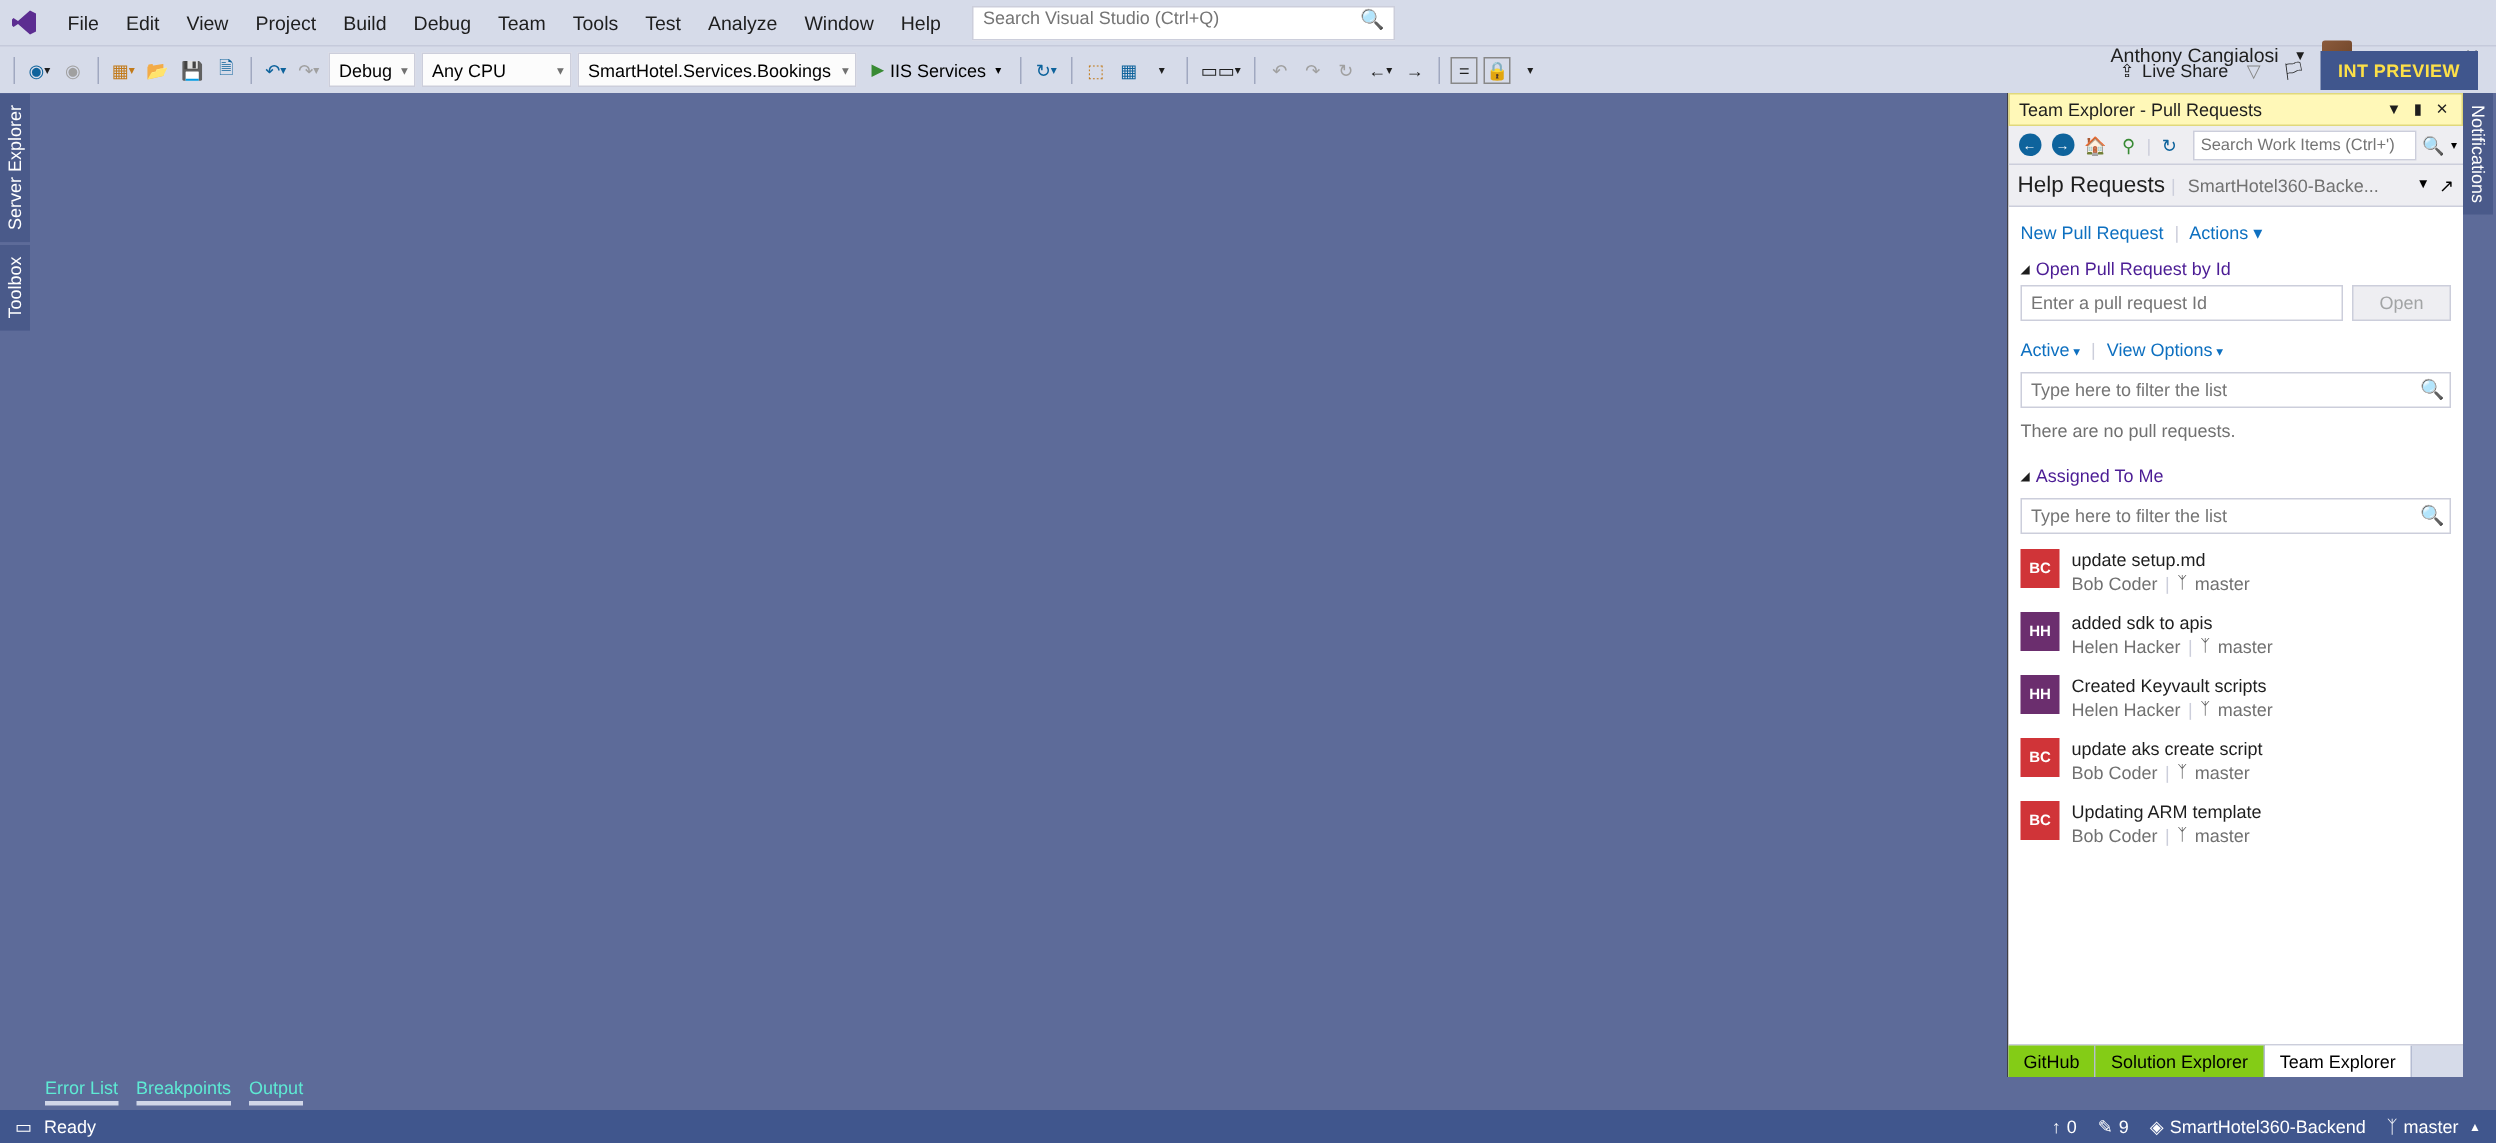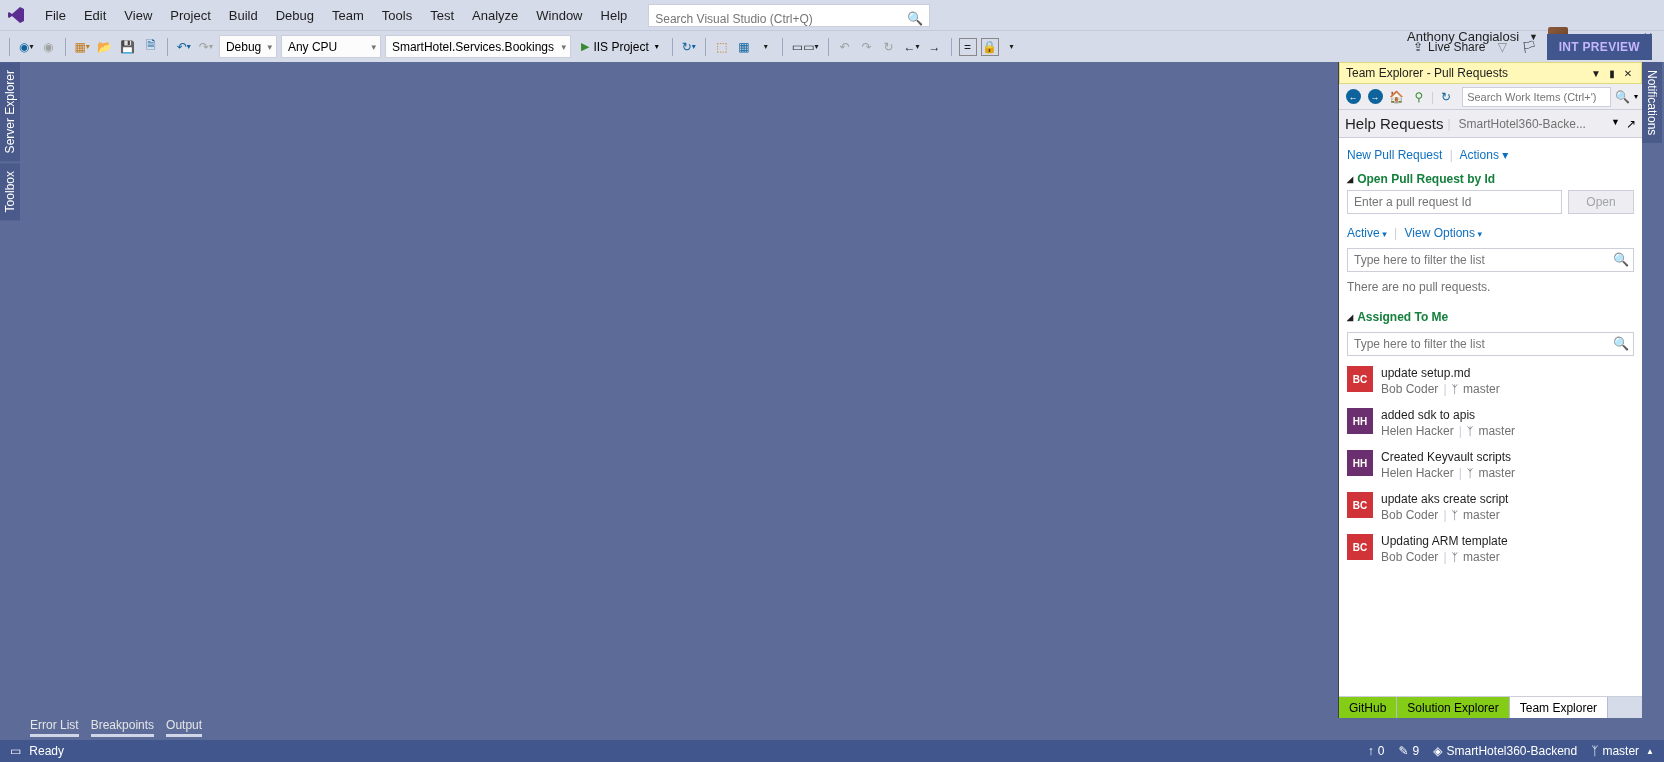--- a/index.html
+++ b/index.html
@@ -2,42 +2,42 @@
 <html><head>
 <meta charset="utf-8">
 <style>
 * { margin:0; padding:0; box-sizing:border-box; font-family:"Segoe UI",Arial,sans-serif; }
 body { width:1664px; height:762px; background:#5d6b99; overflow:hidden; position:relative; font-size:12px; }
 
 
 .menubar { height:30px; background:#d6dbe9; display:flex; align-items:center; padding:0 6px; color:#1e1e1e; }
 .vs-logo { width:20px; height:20px; margin-right:10px; display:flex; align-items:center; justify-content:center; }
 .menu-item { padding:0 9px; height:30px; display:flex; align-items:center; cursor:default; font-size:13px; }
-.search-box { margin-left:12px; width:282px; height:23px; background:#fff; border:1px solid #cccedb; display:flex; align-items:flex-end; padding:0 6px; }
+.search-box { margin-left:12px; width:282px; height:23px; background:#fff; border:1px solid #cccedb; display:flex; align-items:flex-start; padding:0 6px; }
 .search-box input { border:none; outline:none; flex:1; font-size:12px; color:#6a6a6a; background:transparent; }
 .search-icon-s { color:#555; font-size:13px; }
 .menubar-right { margin-left:auto; display:flex; align-items:center; gap:10px;margin-top:43px; }
 .user-name { font-size:13px; color:#1e1e1e; }
 .avatar { width:20px; height:20px; background:linear-gradient(135deg,#8b5a3c,#6b4226); border-radius:2px; }
 .winbtn { width:20px; height:20px; display:flex; align-items:center; justify-content:center; color:#1e1e1e; font-size:12px; }
 
 
 .toolbar { height:32px; background:#d6dbe9; border-top:1px solid #c5cadb; display:flex; align-items:center; padding:0 6px; gap:4px; }
 .tbtn { height:22px; min-width:18px; display:flex; align-items:center; justify-content:center; padding:0 2px; color:#1e1e1e; font-size:12px; }
 .tsep { width:1px; height:18px; background:#a0a8c0; margin:0 3px; }
 .tdrop { height:23px; background:#fcfcfc; border:1px solid #cccedb; padding:0 18px 0 6px; display:flex; align-items:center; font-size:12px; position:relative; }
 .tdrop::after { content:"▾"; position:absolute; right:4px; font-size:9px; color:#717171; }
 .tdrop.debug { width:58px; }
 .tdrop.cpu { width:100px; }
 .tdrop.proj { width:186px; }
 .play-btn { display:flex; align-items:center; gap:4px; padding:0 6px; height:23px; }
 .play-btn .tri { color:#388a34; font-size:11px; }
 .toolbar-right { margin-left:auto; display:flex; align-items:center; gap:8px; padding-right:6px; }
 .live-share { display:flex; align-items:center; gap:5px; font-size:12px; color:#1e1e1e; }
-.int-preview { background:#40568d; color:#c4b5fd; font-weight:600; padding:6px 12px; font-size:12px; letter-spacing:0.3px; }
+.int-preview { background:#40568d; color:#fde047; font-weight:600; padding:6px 12px; font-size:12px; letter-spacing:0.3px; }
 
 
 .left-rail { position:absolute; left:0; top:62px; bottom:44px; width:22px; background:#5d6b99; }
 .rail-tab { writing-mode:vertical-rl; transform:rotate(180deg); color:#fff; font-size:12px; padding:8px 3px; background:#4a5a8a; margin-bottom:2px; cursor:default; text-align:center; }
 
 
 .right-rail { position:absolute; right:0; top:62px; bottom:44px; width:22px; background:#5d6b99; }
 .right-rail .rail-tab { writing-mode:vertical-rl; transform:none; }
 
 
@@ -49,21 +49,21 @@
 .te-nav-btn { width:20px; height:20px; display:flex; align-items:center; justify-content:center; font-size:12px; }
 .nav-circle { width:15px; height:15px; border-radius:50%; background:#0e639c; color:#fff; display:flex; align-items:center; justify-content:center; font-size:9px; }
 .te-nav input { flex:1; margin-left:4px; border:1px solid #cccedb; height:20px; padding:0 4px; font-size:11px; min-width:0; }
 .te-header { height:28px; background:#eeeef2; border-bottom:1px solid #cccedb; display:flex; align-items:center; padding:0 6px; }
 .te-header-title { font-size:15px; color:#1e1e1e; }
 .te-header-sub { color:#717171; font-size:12px; margin-left:4px; overflow:hidden; text-overflow:ellipsis; white-space:nowrap; flex:1; }
 .te-header-btns { display:flex; gap:2px; }
 .te-body { flex:1; background:#fff; overflow-y:auto; padding:6px 8px; font-size:12px; }
 .link { color:#0e70c0; cursor:pointer; }
 .link-row { padding:4px 0; }
-.section-h { font-weight:700; color:#15803d; padding:6px 0 4px; display:flex; align-items:center; gap:4px; }
+.section-h { font-weight:400; color:#4c1d95; padding:6px 0 4px; display:flex; align-items:center; gap:4px; }
 .section-h::before { content:"◢"; font-size:8px; color:#1e1e1e; }
 .id-row { display:flex; gap:6px; margin-bottom:10px; }
 .id-row input { flex:1; border:1px solid #cccedb; height:24px; padding:0 6px; font-size:12px; }
 .id-row button { width:66px; border:1px solid #cccedb; background:#eeeef2; color:#a2a4a5; font-size:12px; }
 .filter-row { position:relative; margin:4px 0; }
 .filter-row input { width:100%; border:1px solid #cccedb; height:24px; padding:0 22px 0 6px; font-size:12px; }
 .filter-row .mag { position:absolute; right:4px; top:4px; font-size:13px; color:#1e1e1e; }
 .muted { color:#717171; padding:4px 0 10px; }
 .dd-links { padding:2px 0 4px; }
 .dd-links .link::after { content:" ▾"; font-size:9px; }
@@ -77,21 +77,21 @@
 .pr-title { color:#1e1e1e; font-size:12px; margin-bottom:2px; }
 .pr-meta { color:#717171; font-size:12px; display:flex; align-items:center; gap:5px; }
 .branch-icon { color:#555; font-size:11px; }
 
 .te-tabs { height:22px; background:#d6dbe9; display:flex; border-top:1px solid #cccedb; }
 .te-tab { padding:0 10px; display:flex; align-items:center; font-size:12px; background:#84cc16; border-right:1px solid #b5bcd2; cursor:default; }
 .te-tab.active { background:#fff; }
 
 
 .bottom-tabs { position:absolute; left:22px; bottom:22px; height:22px; display:flex; gap:12px; padding-left:8px; align-items:flex-start; }
-.bottom-tab { color:#e5e5e5; font-size:12px; padding-bottom:2px; border-bottom:3px solid #d0d6e8; cursor:default; }
+.bottom-tab { color:#5eead4; font-size:12px; padding-bottom:2px; border-bottom:3px solid #d0d6e8; cursor:default; }
 
 
 .statusbar { position:absolute; left:0; right:0; bottom:0; height:22px; background:#40568d; color:#fff; display:flex; align-items:center; padding:0 10px; font-size:12px; }
 .statusbar-right { margin-left:auto; display:flex; align-items:center; gap:14px; }
 .sb-item { display:flex; align-items:center; gap:4px; }
 
 svg { display:block; }
 </style>
 </head>
 <body>
@@ -143,21 +143,21 @@
   <div class="tbtn" style="color:#0e639c">💾</div>
   <div class="tbtn" style="color:#0e639c">🗎</div>
   <div class="tsep"></div>
   <div class="tbtn" style="color:#0e639c">↶<span style="font-size:8px;">▾</span></div>
   <div class="tbtn" style="color:#a0a0a0">↷<span style="font-size:8px;">▾</span></div>
   <div class="tdrop debug">Debug</div>
   <div class="tdrop cpu">Any CPU</div>
   <div class="tdrop proj">SmartHotel.Services.Bookings</div>
   <div class="play-btn">
     <span class="tri">▶</span>
-    <span>IIS Project</span>
+    <span>IIS Services</span>
     <span style="font-size:8px;margin-left:2px;">▾</span>
   </div>
   <div class="tsep"></div>
   <div class="tbtn" style="color:#0e639c">↻<span style="font-size:8px;">▾</span></div>
   <div class="tsep"></div>
   <div class="tbtn" style="color:#c27a1a">⬚</div>
   <div class="tbtn" style="color:#0e639c">▦</div>
   <div class="tbtn" style="font-size:8px;">▾</div>
   <div class="tsep"></div>
   <div class="tbtn">▭▭<span style="font-size:8px;">▾</span></div>

